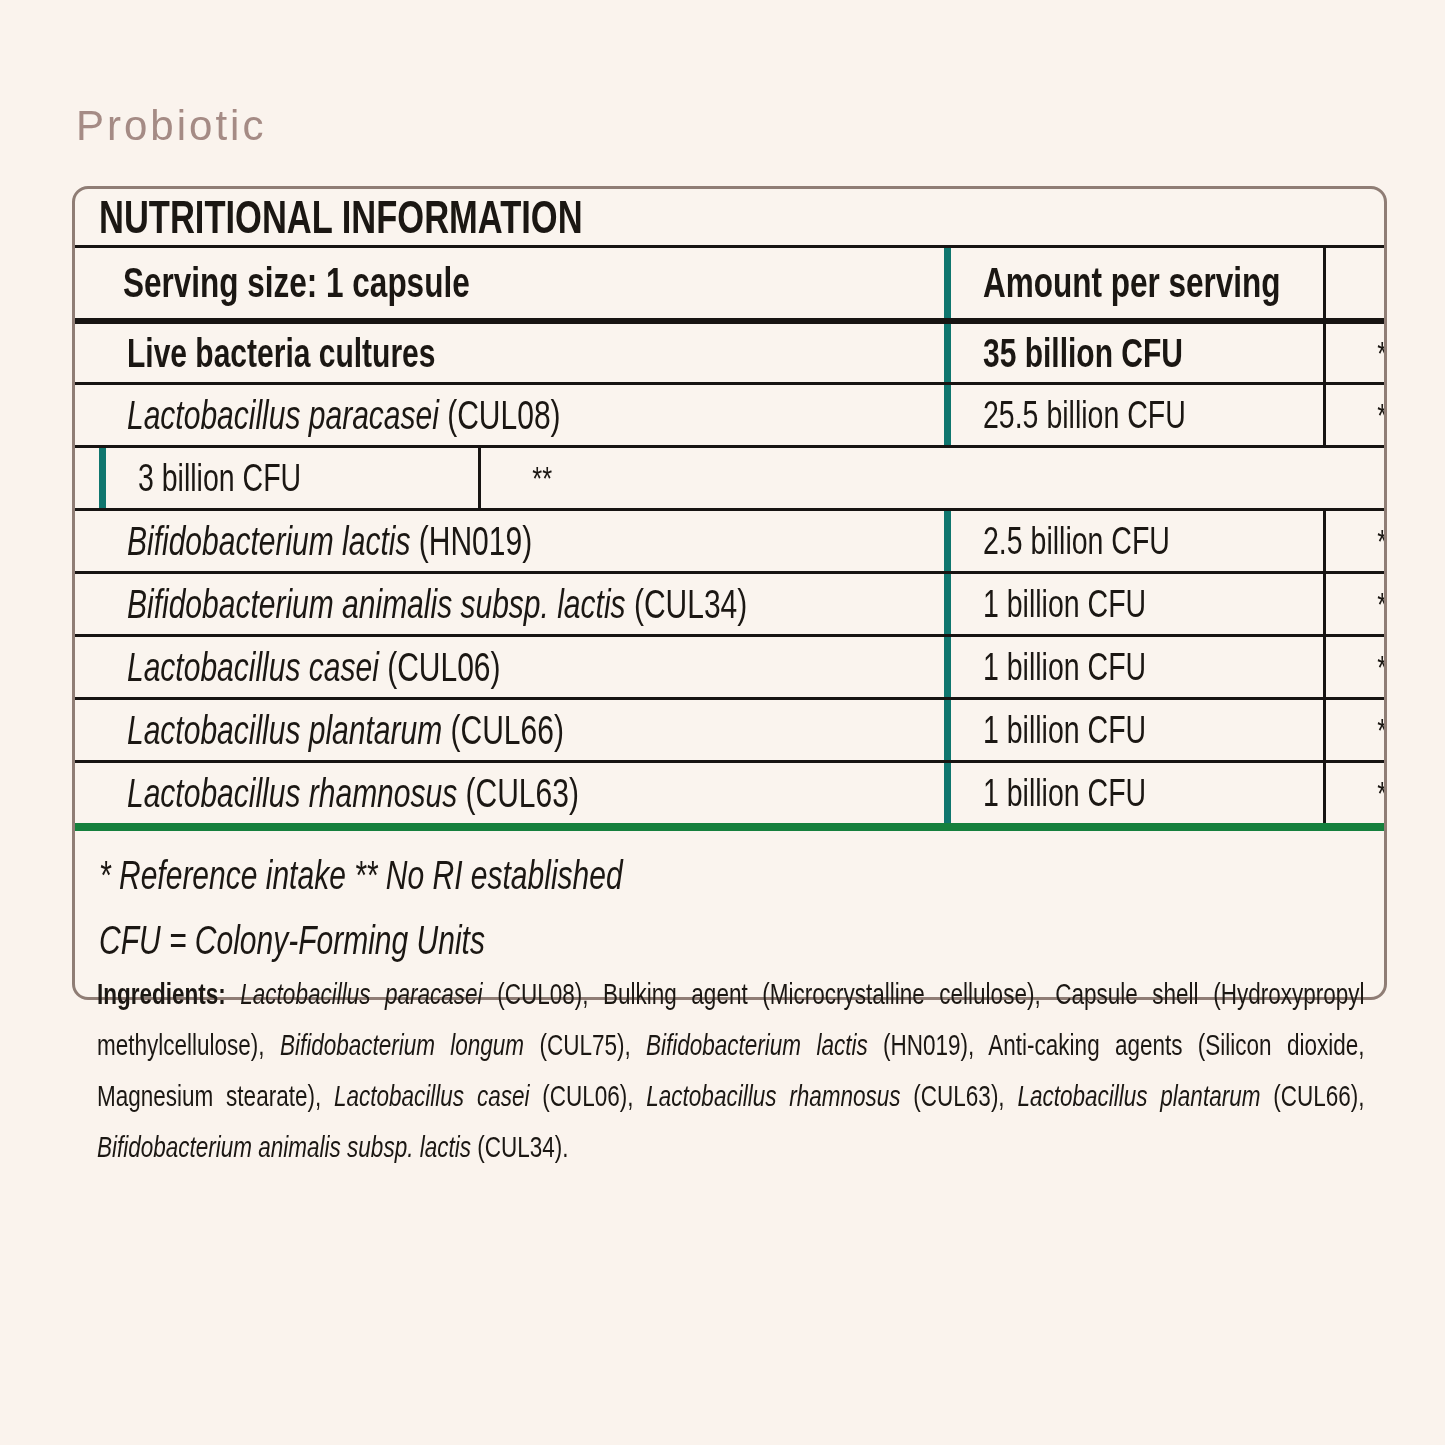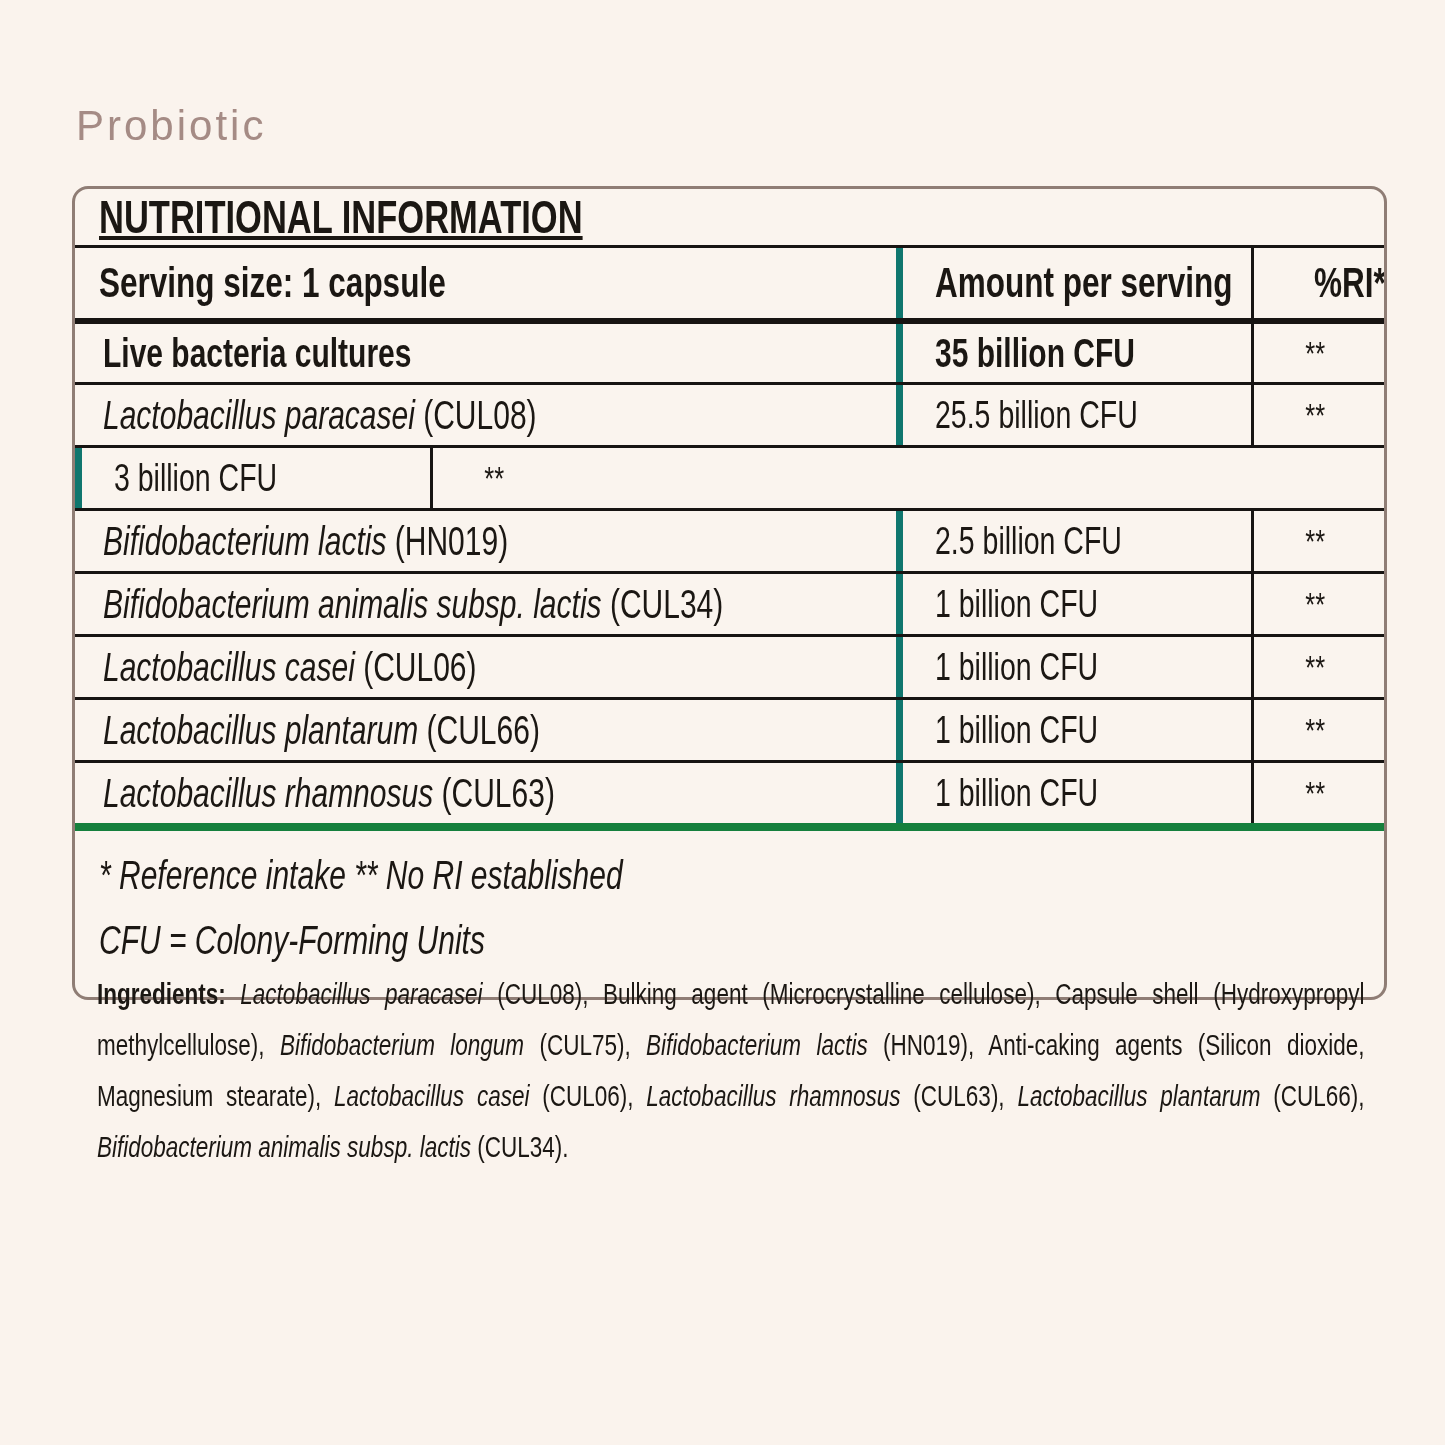--- a/index.html
+++ b/index.html
@@ -19,23 +19,23 @@
   }
 
   
   .nutri-table{
     position:absolute;left:72px;top:186px;width:1315px;
     border:3px solid #8F7D75;border-radius:16px;
     overflow:hidden;box-sizing:border-box;
     background:#FAF4EE;
   }
   .trow{display:flex;align-items:stretch;border-top:3px solid #171412;}
-  .trow:first-child{border-top:none;text-decoration:underline;}
+  .trow:first-child{border-top:none;}
   .trow.thick{border-top-width:6px;}
-  .c{display:flex;align-items:center;box-sizing:border-box;overflow:hidden;}
+  .c{display:flex;align-items:center;box-sizing:border-box;overflow:hidden;margin-left:24px;}
   .c1{width:821px;padding-left:28px;}
   .c2{width:355px;border-left:7px solid #0f766e;padding-left:32px;}
   .c3{flex:1;border-left:3px solid #171412;justify-content:flex-start;padding-left:48px;}
 
   .row-title{height:56px;display:flex;align-items:center;padding-left:24px;}
   .row-title .txt{font-weight:bold;font-size:46px;}
   .row-header{height:70px;}
   .row-header .c1{padding-left:24px;}
   .row-header .txt{font-weight:bold;font-size:42px;}
   .row-summary{height:58px;}

